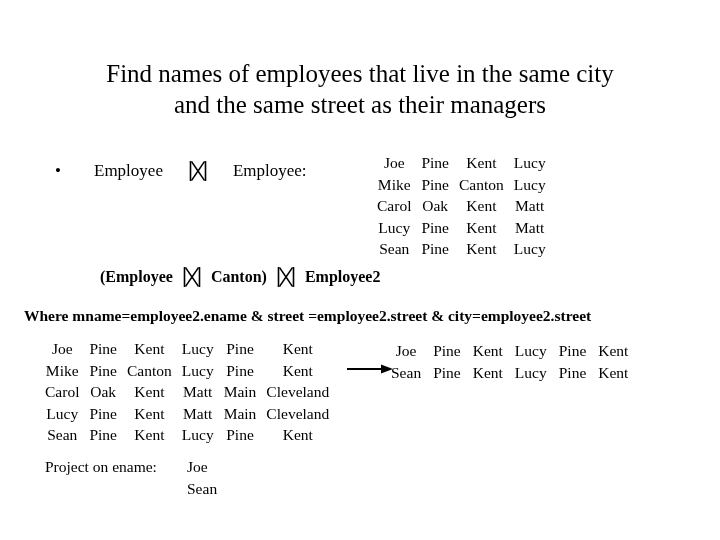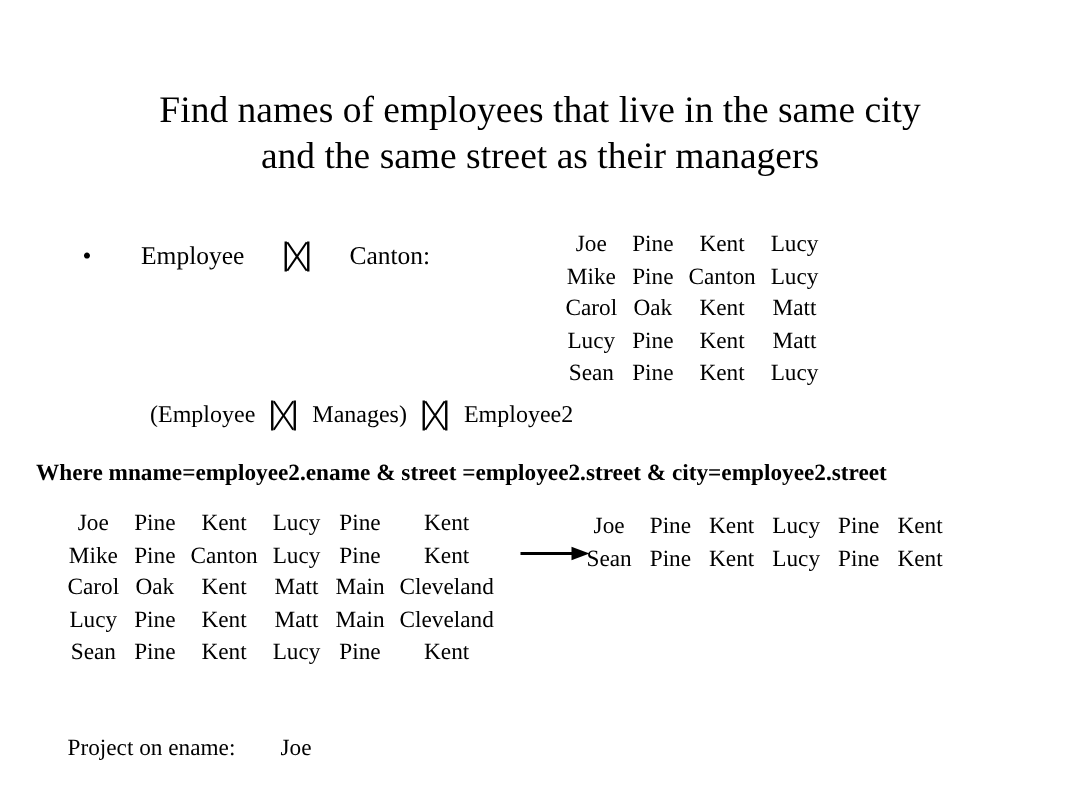--- a/index.html
+++ b/index.html
@@ -91,20 +91,21 @@
   
   .expr-line {
     position: absolute;
     left: 100px;
     top: 266px;
     font-size: 16px;
     line-height: 22px;
     display: flex;
     align-items: center;
     white-space: nowrap;
+    font-weight: bold;
   }
 
   
   .where-line {
     position: absolute;
     left: 24px;
     top: 305px;
     font-size: 15.5px;
     line-height: 21px;
     white-space: nowrap;
@@ -143,21 +144,20 @@
   .project-block {
     position: absolute;
     left: 45px;
     top: 456px;
     font-size: 15.5px;
     line-height: 22px;
   }
   .project-row {
     display: flex;
     white-space: nowrap;
-    margin-top: 32px;
   }
   .project-label {
     min-width: 142px;
   }
   .project-value {
     padding-left: 0px;
   }
 </style>
 </head>
 <body>
@@ -172,21 +172,21 @@
     <span class="bullet-text">
       <span>Employee</span>
       <span class="join">
         <svg width="18" height="22" viewBox="0 0 18 22" xmlns="http://www.w3.org/2000/svg">
           <line x1="1.5" y1="1" x2="1.5" y2="21" stroke="#000" stroke-width="1.6"></line>
           <line x1="16.5" y1="1" x2="16.5" y2="21" stroke="#000" stroke-width="1.6"></line>
           <line x1="2.5" y1="1.5" x2="15.5" y2="20.5" stroke="#000" stroke-width="1.4"></line>
           <line x1="15.5" y1="1.5" x2="2.5" y2="20.5" stroke="#000" stroke-width="1.4"></line>
         </svg>
       </span>
-      <span>Canton:</span>
+      <span>Employee:</span>
     </span>
   </div>
 
   <table class="rel" id="table-employee-manages">
     <tbody>
       <tr>
         <td>Joe</td>
         <td>Pine</td>
         <td>Kent</td>
         <td>Lucy</td>
@@ -221,21 +221,21 @@
   <div class="expr-line">
     <span>(Employee</span>
     <span class="join">
       <svg width="18" height="22" viewBox="0 0 18 22" xmlns="http://www.w3.org/2000/svg">
         <line x1="1.5" y1="1" x2="1.5" y2="21" stroke="#000" stroke-width="1.6"></line>
         <line x1="16.5" y1="1" x2="16.5" y2="21" stroke="#000" stroke-width="1.6"></line>
         <line x1="2.5" y1="1.5" x2="15.5" y2="20.5" stroke="#000" stroke-width="1.4"></line>
         <line x1="15.5" y1="1.5" x2="2.5" y2="20.5" stroke="#000" stroke-width="1.4"></line>
       </svg>
     </span>
-    <span>Manages)</span>
+    <span>Canton)</span>
     <span class="join">
       <svg width="18" height="22" viewBox="0 0 18 22" xmlns="http://www.w3.org/2000/svg">
         <line x1="1.5" y1="1" x2="1.5" y2="21" stroke="#000" stroke-width="1.6"></line>
         <line x1="16.5" y1="1" x2="16.5" y2="21" stroke="#000" stroke-width="1.6"></line>
         <line x1="2.5" y1="1.5" x2="15.5" y2="20.5" stroke="#000" stroke-width="1.4"></line>
         <line x1="15.5" y1="1.5" x2="2.5" y2="20.5" stroke="#000" stroke-width="1.4"></line>
       </svg>
     </span>
     <span>Employee2</span>
   </div>

